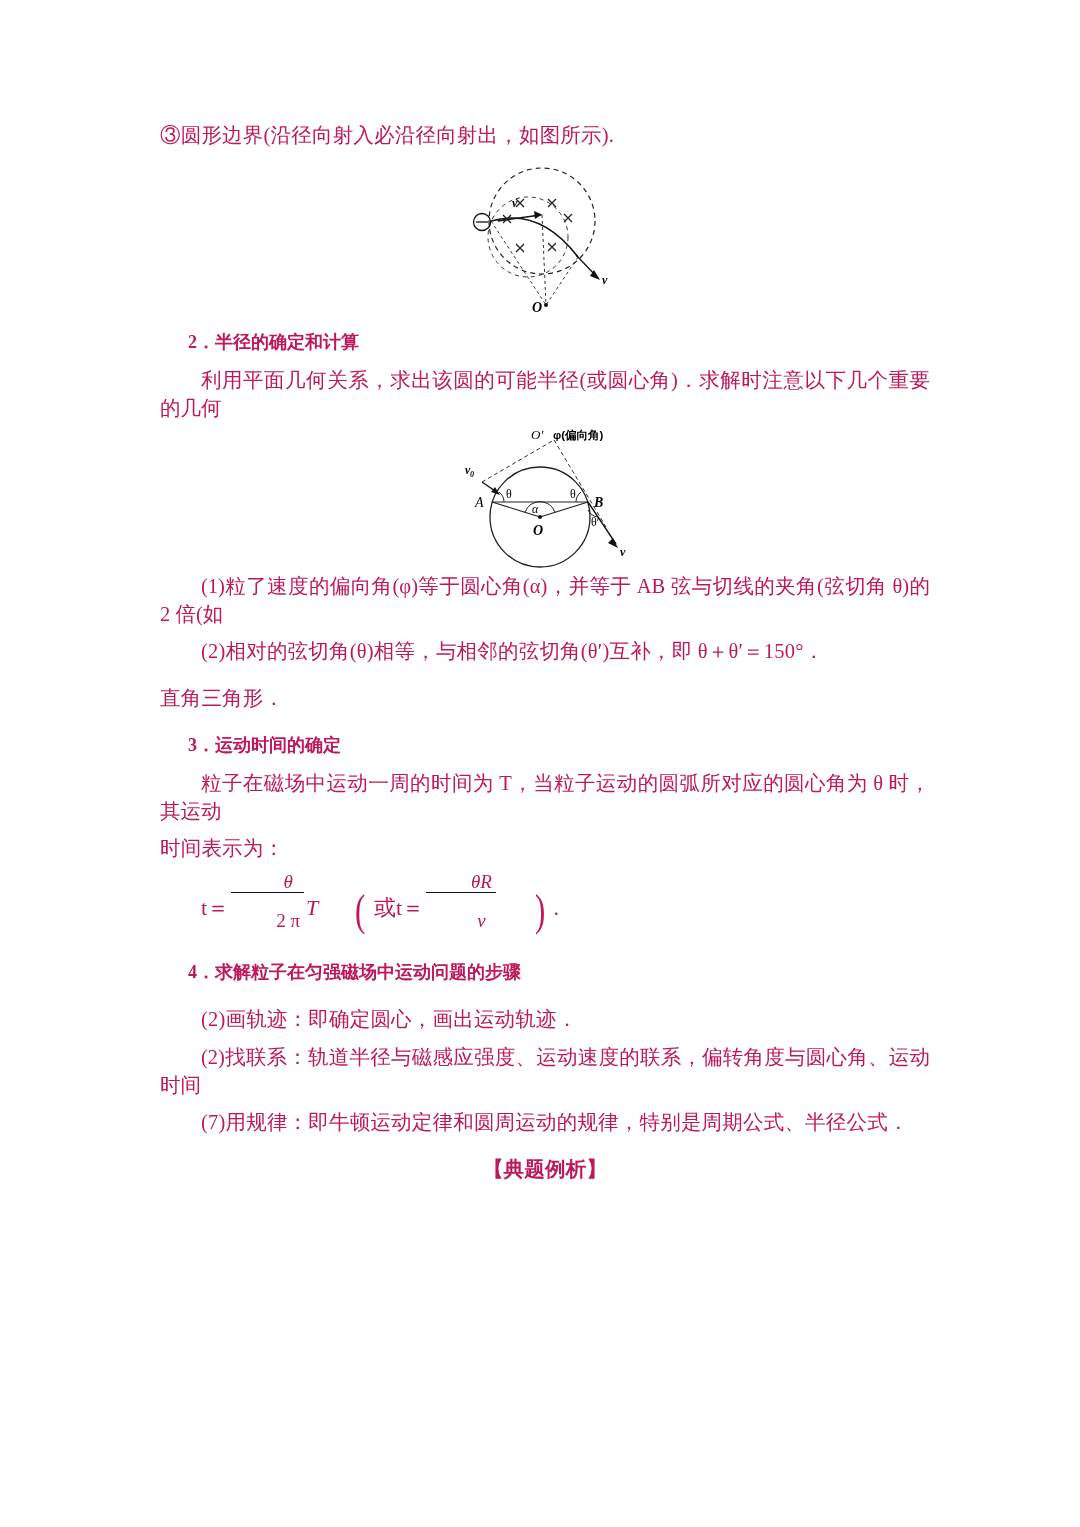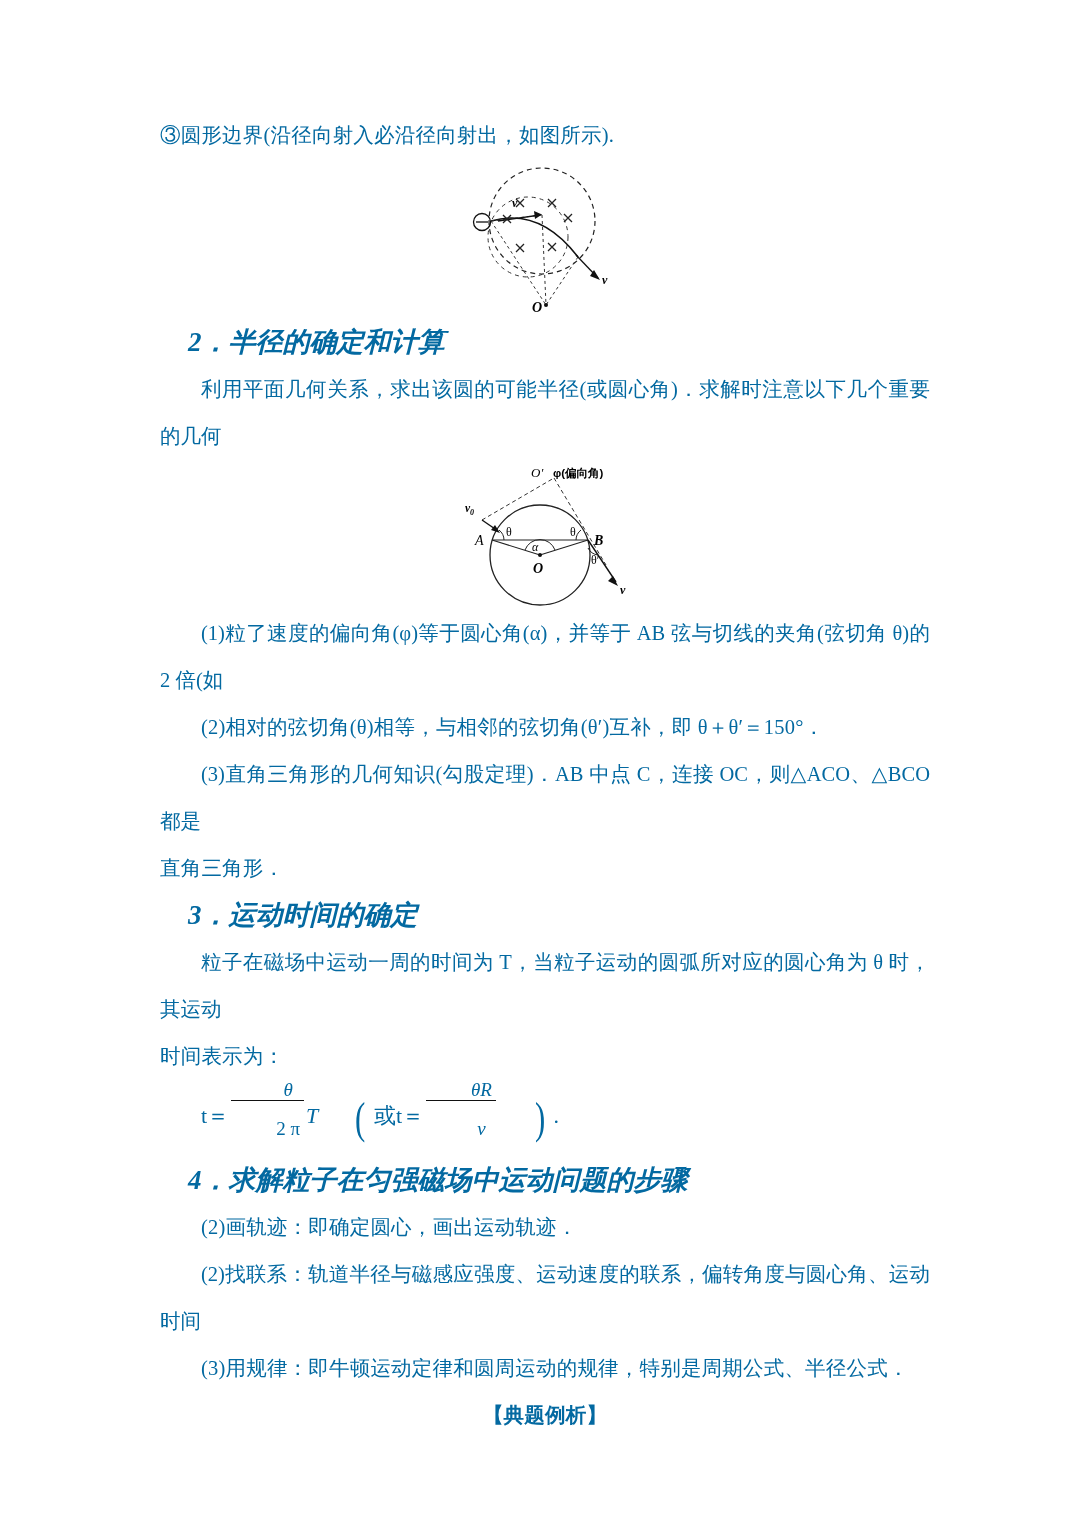--- a/index.html
+++ b/index.html
@@ -6,48 +6,47 @@
     margin: 0;
     padding: 0;
     background: #ffffff;
   }
   .page {
     position: relative;
     width: 1080px;
     height: 1527px;
     background: #ffffff;
     font-family: "Liberation Serif", "DejaVu Serif", serif;
-    color: #0369a1;
+    color: #be185d;
     overflow: hidden;
   }
   .content {
     position: absolute;
     left: 160px;
     top: 112px;
     width: 770px;
   }
   .line {
     font-size: 20.5px;
     line-height: 47px;
     letter-spacing: 0.2px;
     white-space: nowrap;
   }
   .para {
     font-size: 20.5px;
-    line-height: 47px;
+    line-height: 28px;
     text-align: justify;
     text-justify: inter-character;
   }
   .indent { text-indent: 41px; }
   .heading {
-    font-size: 27px;
+    font-size: 18px;
     line-height: 47px;
     font-weight: bold;
     text-indent: 28px;
-    font-style: italic;
   }
   .center { text-align: center; }
   i.m { font-family: "Liberation Serif", serif; font-style: italic; }
   .fig-center { display: flex; justify-content: center; }
 
   
   .formula {
     font-size: 22px;
     text-indent: 41px;
     line-height: 70px;
@@ -157,32 +156,31 @@
         <text x="150" y="76" font-family="Liberation Serif, serif" font-size="12">θ</text>
         <text x="112" y="91" font-family="Liberation Serif, serif" font-size="12" font-style="italic">α</text>
         <text x="113" y="113" font-family="Liberation Serif, serif" font-size="14" font-style="italic" font-weight="bold">O</text>
         <text x="171" y="104" font-family="Liberation Serif, serif" font-size="12">θ′</text>
         <text x="200" y="134" font-family="Liberation Serif, serif" font-size="12" font-style="italic" font-weight="bold">v</text>
       </svg>
     </div>
 
     <div class="para indent">(1)粒了速度的偏向角(φ)等于圆心角(α)，并等于 AB 弦与切线的夹角(弦切角 θ)的 2 倍(如</div>
     <div class="line" style="text-indent:41px">(2)相对的弦切角(θ)相等，与相邻的弦切角(θ′)互补，即 θ＋θ′＝150°．</div>
-    <div class="para indent">(3)直角三角形的几何知识(勾股定理)．AB 中点 C，连接 OC，则△ACO、△BCO 都是</div>
     <div class="line">直角三角形．</div>
 
     <div class="heading">3．运动时间的确定</div>
     <div class="para indent">粒子在磁场中运动一周的时间为 T，当粒子运动的圆弧所对应的圆心角为 θ 时，其运动</div>
     <div class="line">时间表示为：</div>
 
     <div class="formula">
       <span>t＝</span><span class="frac"><span class="num">θ</span><span class="den">2 π</span></span><i class="m">T</i><span class="paren">(</span><span>或t＝</span><span class="frac"><span class="num">θR</span><span class="den" style="font-style:italic">v</span></span><span class="paren">)</span><span>.</span>
     </div>
 
     <div class="heading">4．求解粒子在匀强磁场中运动问题的步骤</div>
     <div class="line" style="text-indent:41px">(2)画轨迹：即确定圆心，画出运动轨迹．</div>
     <div class="para indent">(2)找联系：轨道半径与磁感应强度、运动速度的联系，偏转角度与圆心角、运动时间</div>
-    <div class="line" style="text-indent:41px">(3)用规律：即牛顿运动定律和圆周运动的规律，特别是周期公式、半径公式．</div>
+    <div class="line" style="text-indent:41px">(7)用规律：即牛顿运动定律和圆周运动的规律，特别是周期公式、半径公式．</div>
 
     <div class="line center" style="font-weight:bold">【典题例析】</div>
 
   </div>
 </div>
 
 </body></html>

